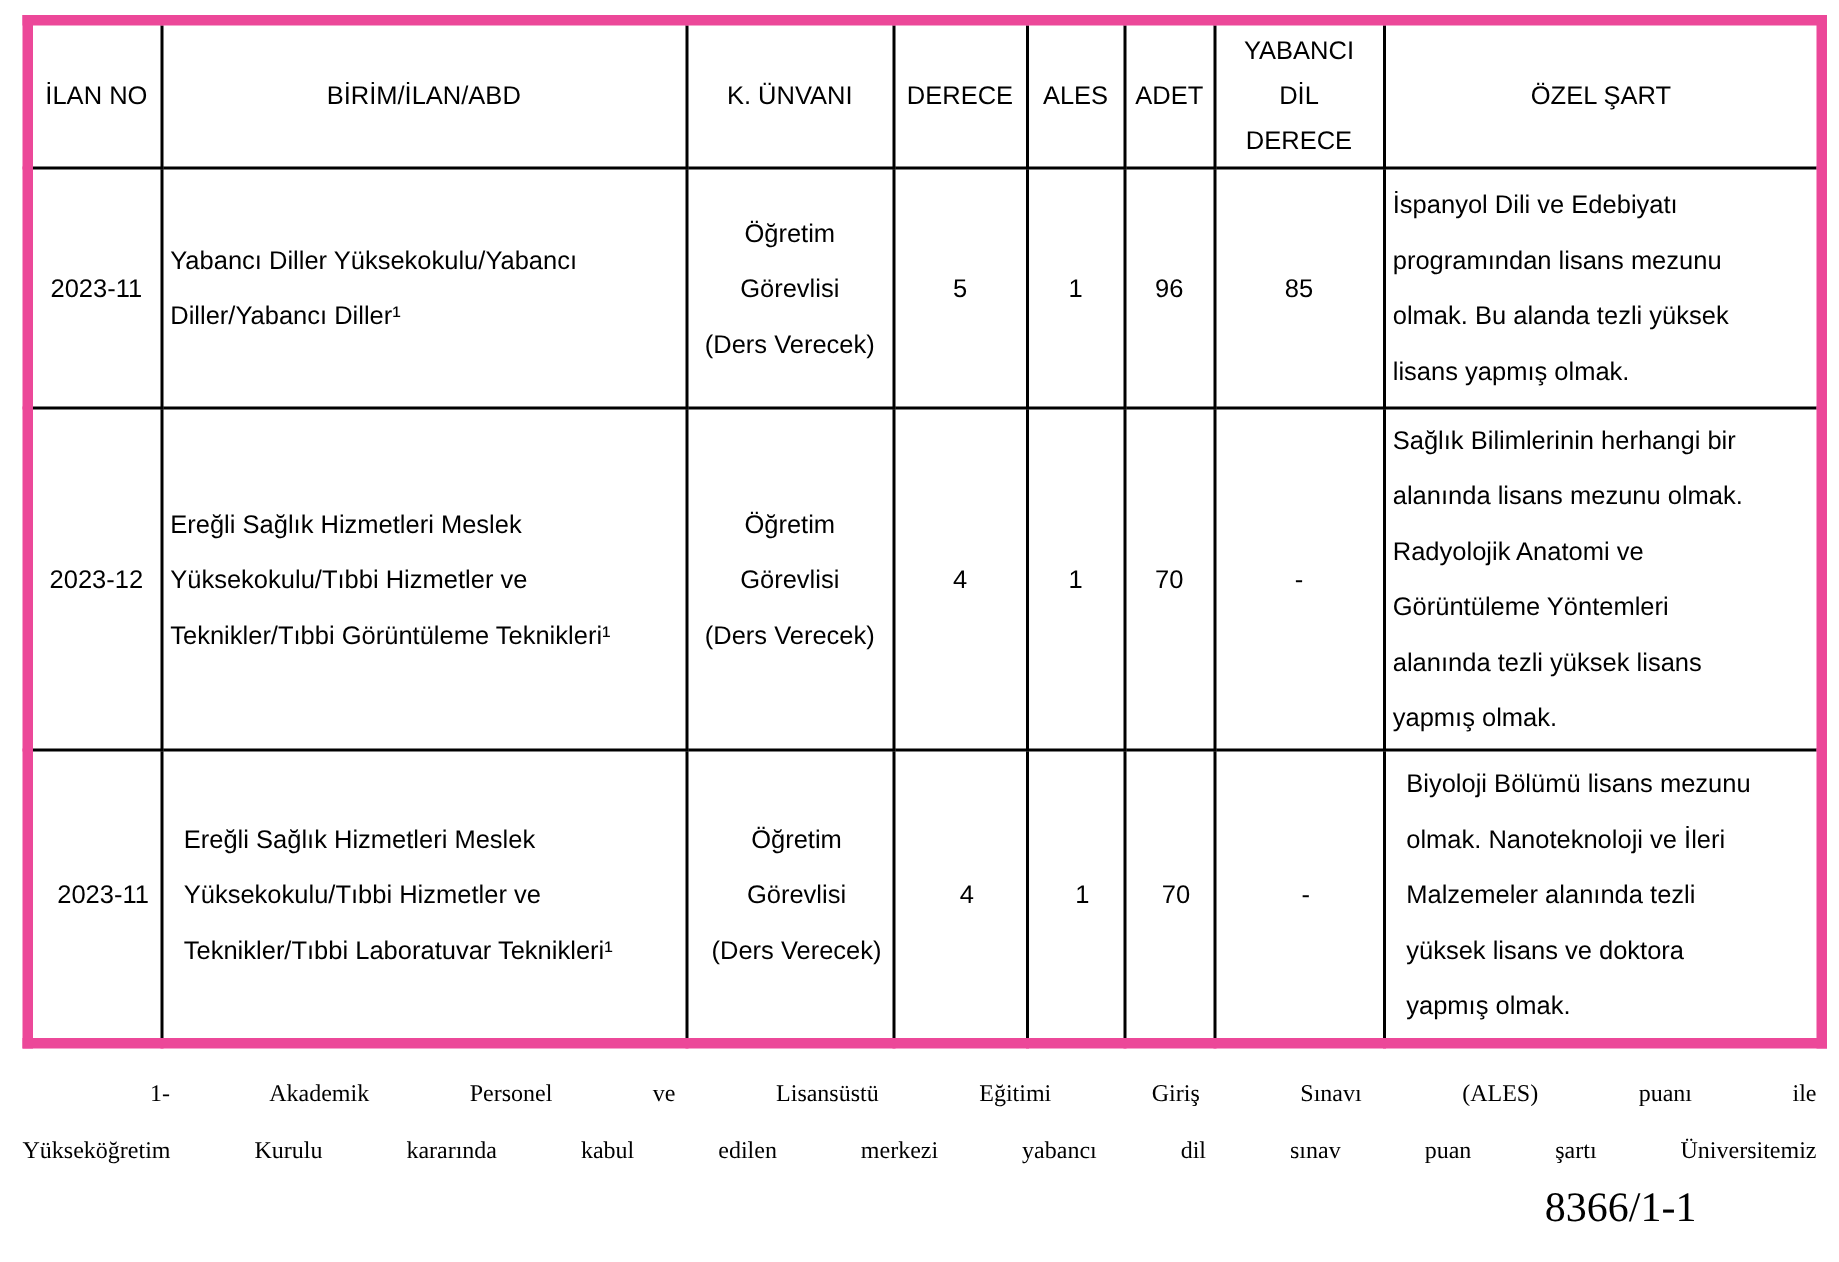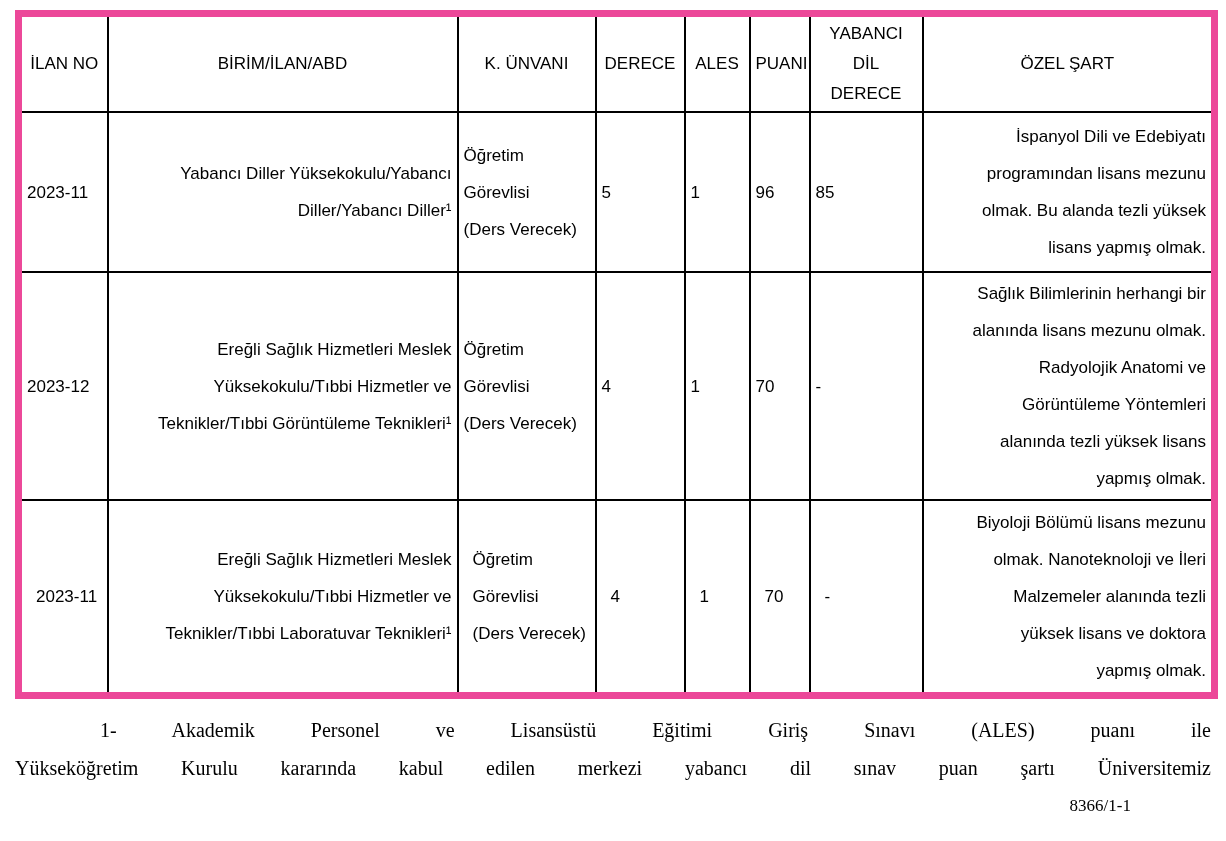--- a/index.html
+++ b/index.html
@@ -37,55 +37,56 @@
     border: 7px solid #ec4899;
   }
   table.jobs thead th {
     font-weight: normal;
     text-align: center;
     height: 78px;
     line-height: 30px;
     white-space: pre-line;
   }
   table.jobs td {
+    text-align: center;
     white-space: pre-line;
     line-height: 37px;
   }
   table.jobs td.left {
-    text-align: right;
+    text-align: left;
   }
   tr.r1 td { height: 160px; }
   tr.r2 td { height: 225px; }
   tr.r3 td { height: 195px; padding-left: 14px; }
   .footnote {
     width: 1196px;
     margin: 12px 0 0 15px;
     font-family: "Liberation Serif", serif;
-    font-size: 20px;
+    font-size: 16px;
     line-height: 38px;
     color: #000;
   }
   .footnote .line-just {
     text-align: justify;
     text-align-last: justify;
   }
   .footnote .line-first {
     text-indent: 85px;
   }
   .footnote .line-left {
     text-align: left;
   }
   .ref-line {
     width: 1196px;
     margin: 0 0 0 15px;
     padding-right: 80px;
     box-sizing: border-box;
     text-align: right;
     font-family: "Liberation Serif", serif;
-    font-size: 17px;
+    font-size: 28px;
     line-height: 38px;
     color: #000;
   }
 </style>
 </head>
 <body>
 
 <div class="page">
 
   <table class="jobs">
@@ -99,21 +100,21 @@
       <col style="width:113px">
       <col style="width:292px">
     </colgroup>
     <thead>
       <tr>
         <th>İLAN NO</th>
         <th>BİRİM/İLAN/ABD</th>
         <th>K. ÜNVANI</th>
         <th>DERECE</th>
         <th>ALES</th>
-        <th>PUANI</th>
+        <th>ADET</th>
         <th>YABANCI
 DİL DERECE</th>
         <th>ÖZEL ŞART</th>
       </tr>
     </thead>
     <tbody>
       <tr class="r1">
         <td>2023-11</td>
         <td class="left">Yabancı Diller Yüksekokulu/Yabancı
 Diller/Yabancı Diller¹</td>

